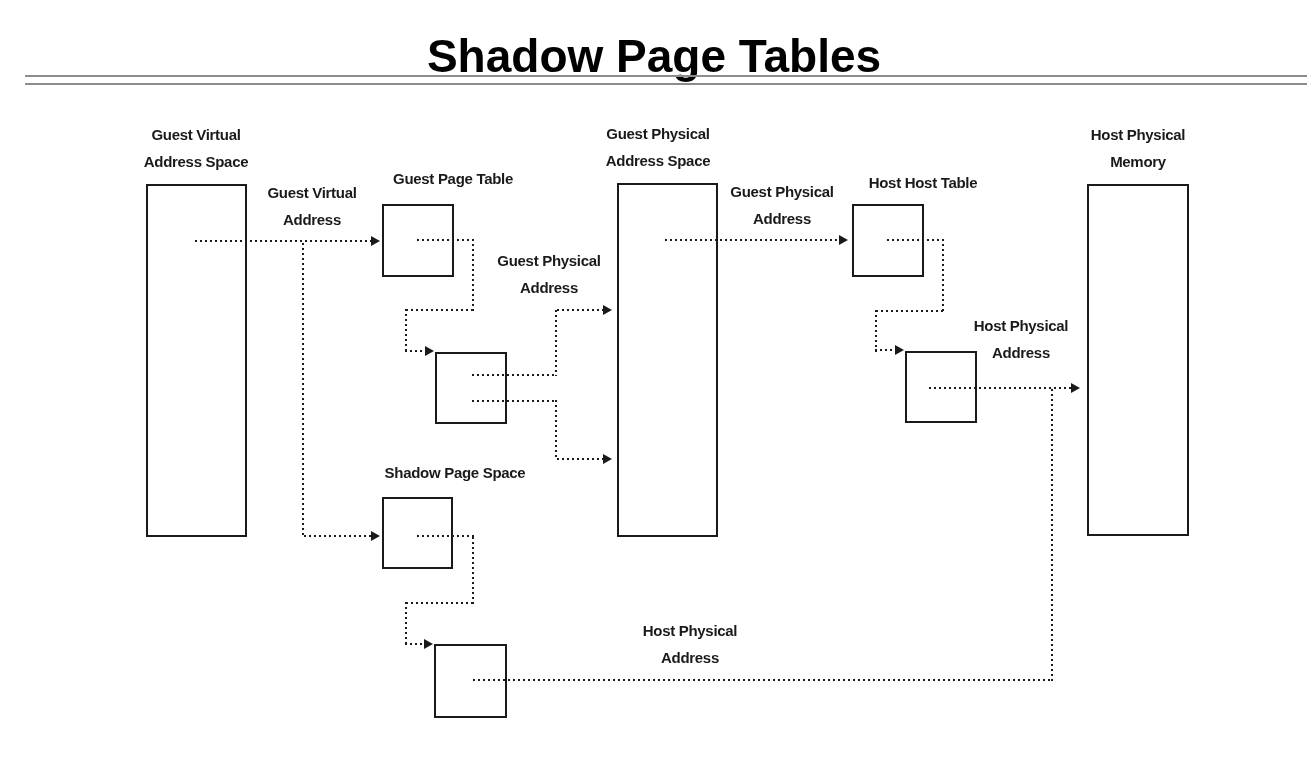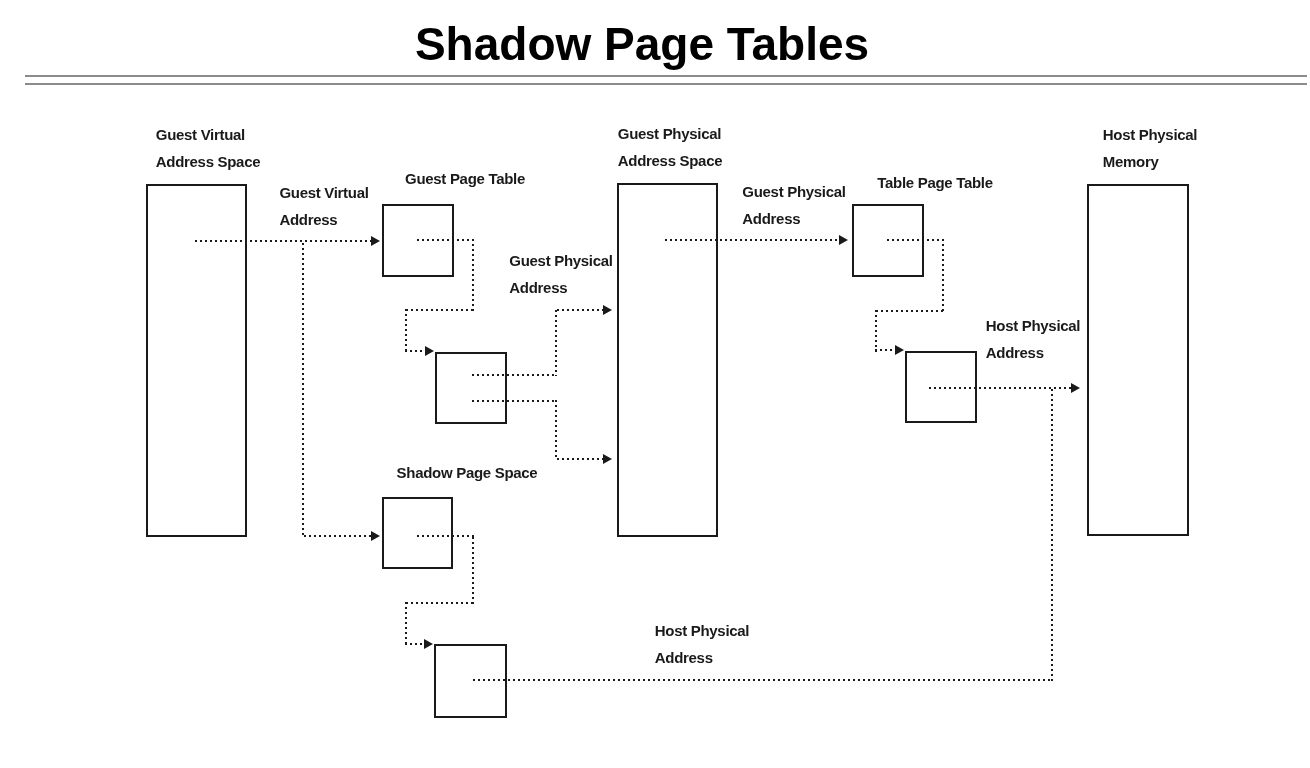--- a/index.html
+++ b/index.html
@@ -1,25 +1,25 @@
 <!DOCTYPE html>
 <html style="--ink: #1a1a1a; --rule: #8c8c8c; --background: #ffffff;"><head>
 <meta charset="utf-8">
 <style>
   html,body{margin:0;padding:0;background:#ffffff;}
   .canvas{position:relative;width:1310px;height:768px;background:var(--background,#fff);overflow:hidden;
           font-family:"Liberation Sans",sans-serif;}
   .title{position:absolute;left:642px;top:20px;transform:translateX(-50%);
-         font:800 46px/48px "Liberation Sans",sans-serif;color:#000;margin:0;white-space:nowrap;}
+         font:800 46px/48px "Liberation Sans",sans-serif;color:#000;margin:12px;white-space:nowrap;}
   .rule{position:absolute;left:25px;width:1282px;height:2px;background:var(--rule,#8c8c8c);}
   .rule1{top:75px;}
   .rule2{top:83px;}
   .rect,.box{position:absolute;border:2px solid var(--ink,#1a1a1a);background:#fff;box-sizing:border-box;}
-  .label{position:absolute;transform:translateX(-50%);text-align:left;white-space:pre-line;
-         font:bold 15px/27px "Liberation Sans",sans-serif;letter-spacing:-0.3px;color:var(--ink,#1a1a1a);margin-left:12px;}
+  .label{position:absolute;transform:translateX(-50%);text-align:center;white-space:pre-line;
+         font:bold 15px/27px "Liberation Sans",sans-serif;letter-spacing:-0.3px;color:var(--ink,#1a1a1a);}
   .hd{position:absolute;height:2px;
       background-image:repeating-linear-gradient(to right,var(--ink,#1a1a1a) 0 2px,transparent 2px 5px);}
   .vd{position:absolute;width:2px;
       background-image:repeating-linear-gradient(to bottom,var(--ink,#1a1a1a) 0 2px,transparent 2px 5px);}
   .arr{position:absolute;width:0;height:0;border-top:5px solid transparent;
        border-bottom:5px solid transparent;border-left:9px solid var(--ink,#1a1a1a);}
 </style>
 </head>
 <body>
 
@@ -38,21 +38,21 @@
   <div class="box" style="left:852px;top:204px;width:72px;height:73px;"></div>
   <div class="box" style="left:905px;top:351px;width:72px;height:72px;"></div>
   <div class="box" style="left:382px;top:497px;width:71px;height:72px;"></div>
   <div class="box" style="left:434px;top:644px;width:73px;height:74px;"></div>
 
   <div class="label" style="left:196px;top:121px;">Guest Virtual
 Address Space</div>
   <div class="label" style="left:453px;top:165px;">Guest Page Table</div>
   <div class="label" style="left:658px;top:120px;">Guest Physical
 Address Space</div>
-  <div class="label" style="left:923px;top:169px;">Table Page Table</div>
+  <div class="label" style="left:923px;top:169px;">Host Host Table</div>
   <div class="label" style="left:1138px;top:121px;">Host Physical
 Memory</div>
   <div class="label" style="left:455px;top:459px;">Shadow Page Space</div>
 
   <div class="label" style="left:312px;top:179px;">Guest Virtual
 Address</div>
   <div class="label" style="left:549px;top:247px;">Guest Physical
 Address</div>
   <div class="label" style="left:782px;top:178px;">Guest Physical
 Address</div>

